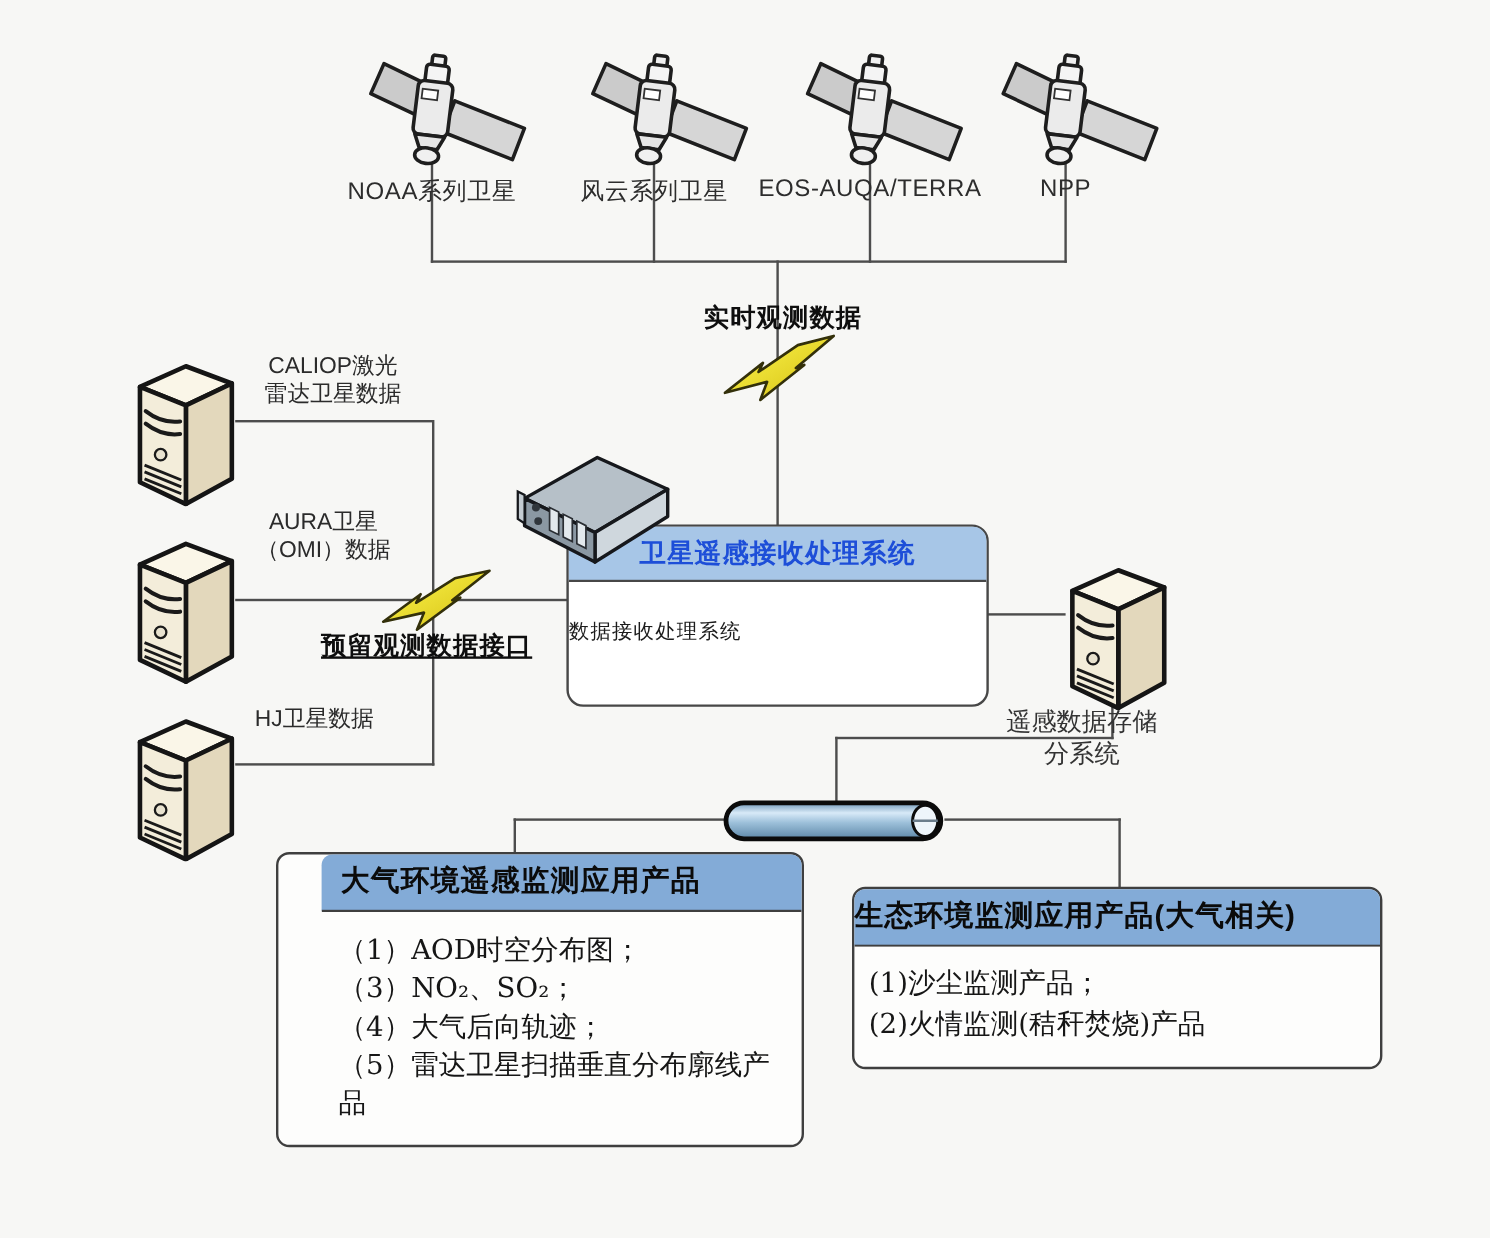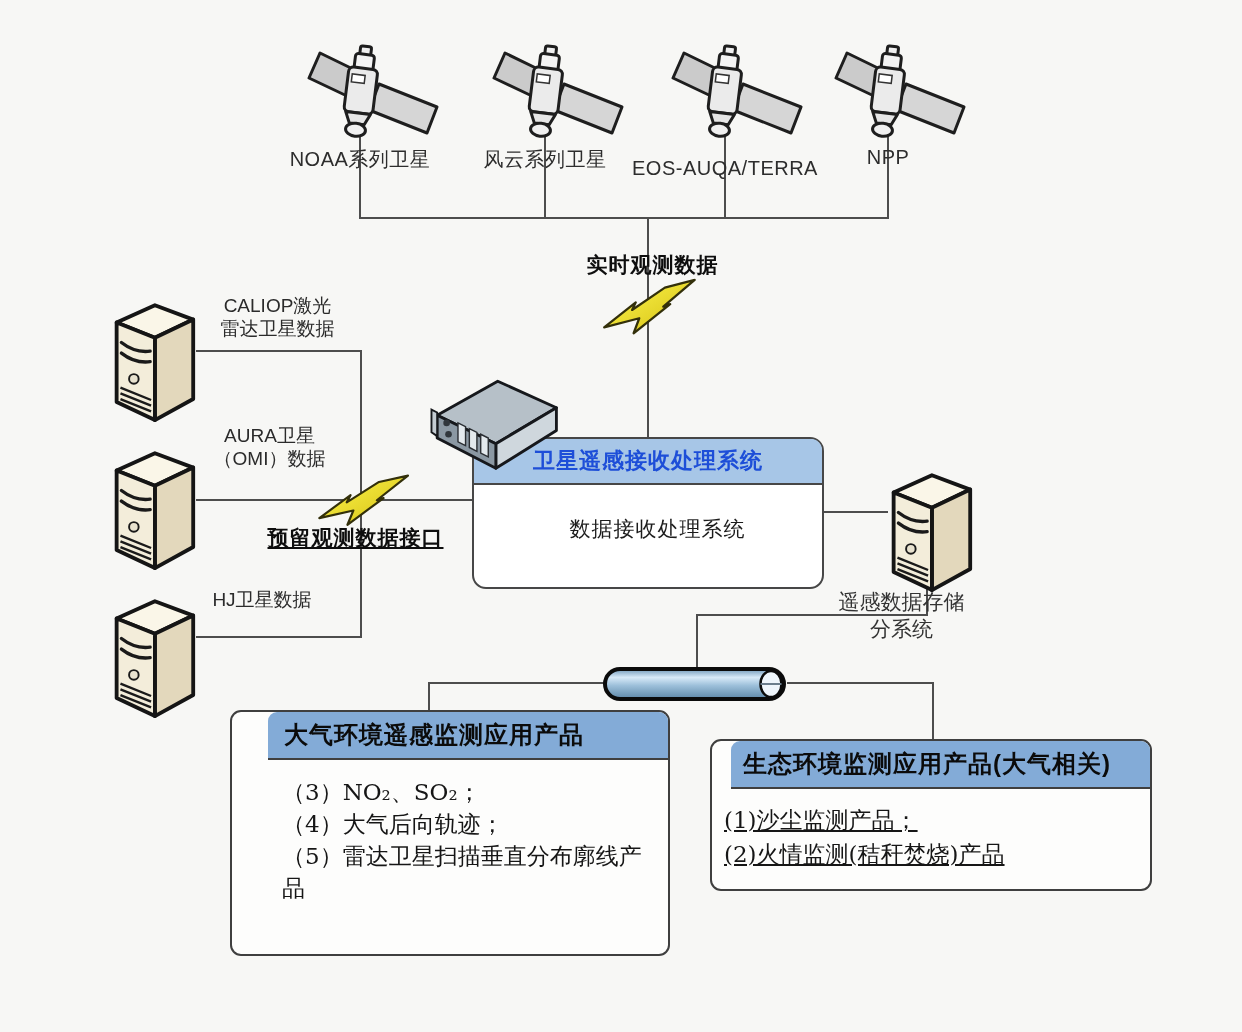--- a/index.html
+++ b/index.html
@@ -5,21 +5,21 @@
   html,body{margin:0;padding:0;}
   body{background:#e9e9e7;font-family:"Liberation Sans",sans-serif;}
   .canvas{position:relative;width:1242px;height:1032px;background:#f7f7f5;overflow:hidden;}
   .hline,.vline{position:absolute;background:#4d4d4d;z-index:1;}
   .sat-label{position:absolute;text-align:center;font-size:20px;color:#2d2d2d;z-index:3;letter-spacing:0.5px;}
   .src-label{position:absolute;text-align:center;font-size:19px;font-weight:500;color:#2b2b2b;line-height:23px;z-index:3;}
   .bold-note{position:absolute;text-align:center;font-size:21px;font-weight:bold;color:#0e0e0e;z-index:3;letter-spacing:1px;}
   .icon-svg{position:absolute;z-index:2;}
   .sysbox{position:absolute;left:472px;top:437px;width:352px;height:152px;border:2px solid #474747;border-radius:14px;background:#ffffff;z-index:2;box-sizing:border-box;}
   .sysbox .hd{height:44px;line-height:44px;background:#a7c6e7;border-bottom:2px solid #474747;border-radius:11px 11px 0 0;text-align:center;font-size:22px;font-weight:bold;color:#1d4ed8;letter-spacing:1px;}
-  .sysbox .bd{text-align:center;font-size:21px;color:#1c1c1c;padding-top:30px;letter-spacing:1px;padding-left:19px;}
+  .sysbox .bd{font-size:17px;color:#1c1c1c;padding-top:30px;letter-spacing:1px;}
   .prodbox{position:absolute;border:2px solid #3f3f3f;border-radius:11px;background:#fdfdfc;z-index:2;box-sizing:border-box;}
   .prodbox .hd{height:46px;line-height:46px;background:#83abd7;border-bottom:2px solid #3f3f3f;border-radius:9px 9px 0 0;font-size:24px;font-weight:bold;color:#0b0b0b;letter-spacing:1px;}
   .prodbox .bd{font-family:"DejaVu Serif",serif;font-size:23px;color:#161616;}
   .storage-label{position:absolute;text-align:center;font-size:21px;color:#333;line-height:27px;z-index:3;}
   .bolt{position:absolute;z-index:4;}
 </style>
 </head>
 <body>
 
 <div class="canvas">
@@ -101,21 +101,21 @@
     </svg>
   <svg class="icon-svg" style="left:666px;top:38px;" width="140" height="115">
       <use href="#sym-sat"></use>
     </svg>
   <svg class="icon-svg" style="left:829px;top:38px;" width="140" height="115">
       <use href="#sym-sat"></use>
     </svg>
 
   <div class="sat-label" style="left:270px;top:146px;width:180px;text-align:center;">NOAA系列卫星</div>
   <div class="sat-label" style="left:455px;top:146px;width:180px;">风云系列卫星</div>
-  <div class="sat-label" style="left:615px;top:157px;width:220px;">EOS-AUQA/TERRA</div>
+  <div class="sat-label" style="left:615px;top:146px;width:220px;">EOS-AUQA/TERRA</div>
   <div class="sat-label" style="left:828px;top:146px;width:120px;">NPP</div>
 
   <div class="bold-note" style="left:560px;top:251px;width:185px;">实时观测数据</div>
   <svg class="bolt" style="left:598px;top:283px;transform:rotate(-6deg);" width="104" height="52">
       <use href="#sym-bolt"></use>
     </svg>
 
   <svg class="icon-svg" style="left:105px;top:288px;" width="96" height="134">
       <use href="#sym-tower"></use>
     </svg>
@@ -174,27 +174,28 @@
 
   <svg class="icon-svg" style="left:602px;top:665px;z-index:3;" width="188" height="38" viewBox="0 0 188 38">
     <rect x="3" y="4" width="179" height="30" rx="15" fill="url(#pipeg)" stroke="#0b0b0b" stroke-width="4"></rect>
     <ellipse cx="169" cy="19" rx="10.5" ry="13" fill="#eef5fb" stroke="#0b0b0b" stroke-width="2.5"></ellipse>
     <line x1="158.5" y1="19" x2="179.5" y2="19" stroke="#6b7d8c" stroke-width="2"></line>
   </svg>
 
   <div class="prodbox" style="left:230px;top:710px;width:440px;height:246px;padding-left:36px;">
     <div class="hd" style="padding-left:16px;">大气环境遥感监测应用产品</div>
     <div class="bd" style="padding:16px 10px 0 14px;line-height:32px;">
+      <div>（1）AOD时空分布图；</div>
       <div>（3）NO₂、SO₂；</div>
       <div>（4）大气后向轨迹；</div>
       <div>（5）雷达卫星扫描垂直分布廓线产品</div>
     </div>
   </div>
 
   <div class="prodbox" style="left:710px;top:739px;width:442px;height:152px;">
-    <div class="hd" style="padding-left:12px;margin-left:19px;">生态环境监测应用产品(大气相关)</div>
-    <div class="bd" style="padding:14px 2px 0 12px;line-height:34px;text-decoration:underline;">
+    <div class="hd" style="">生态环境监测应用产品(大气相关)</div>
+    <div class="bd" style="padding:14px 2px 0 12px;line-height:34px;">
       <div>(1)沙尘监测产品；</div>
       <div>(2)火情监测(秸秆焚烧)产品</div>
     </div>
   </div>
 
 </div>
 
 </body></html>

